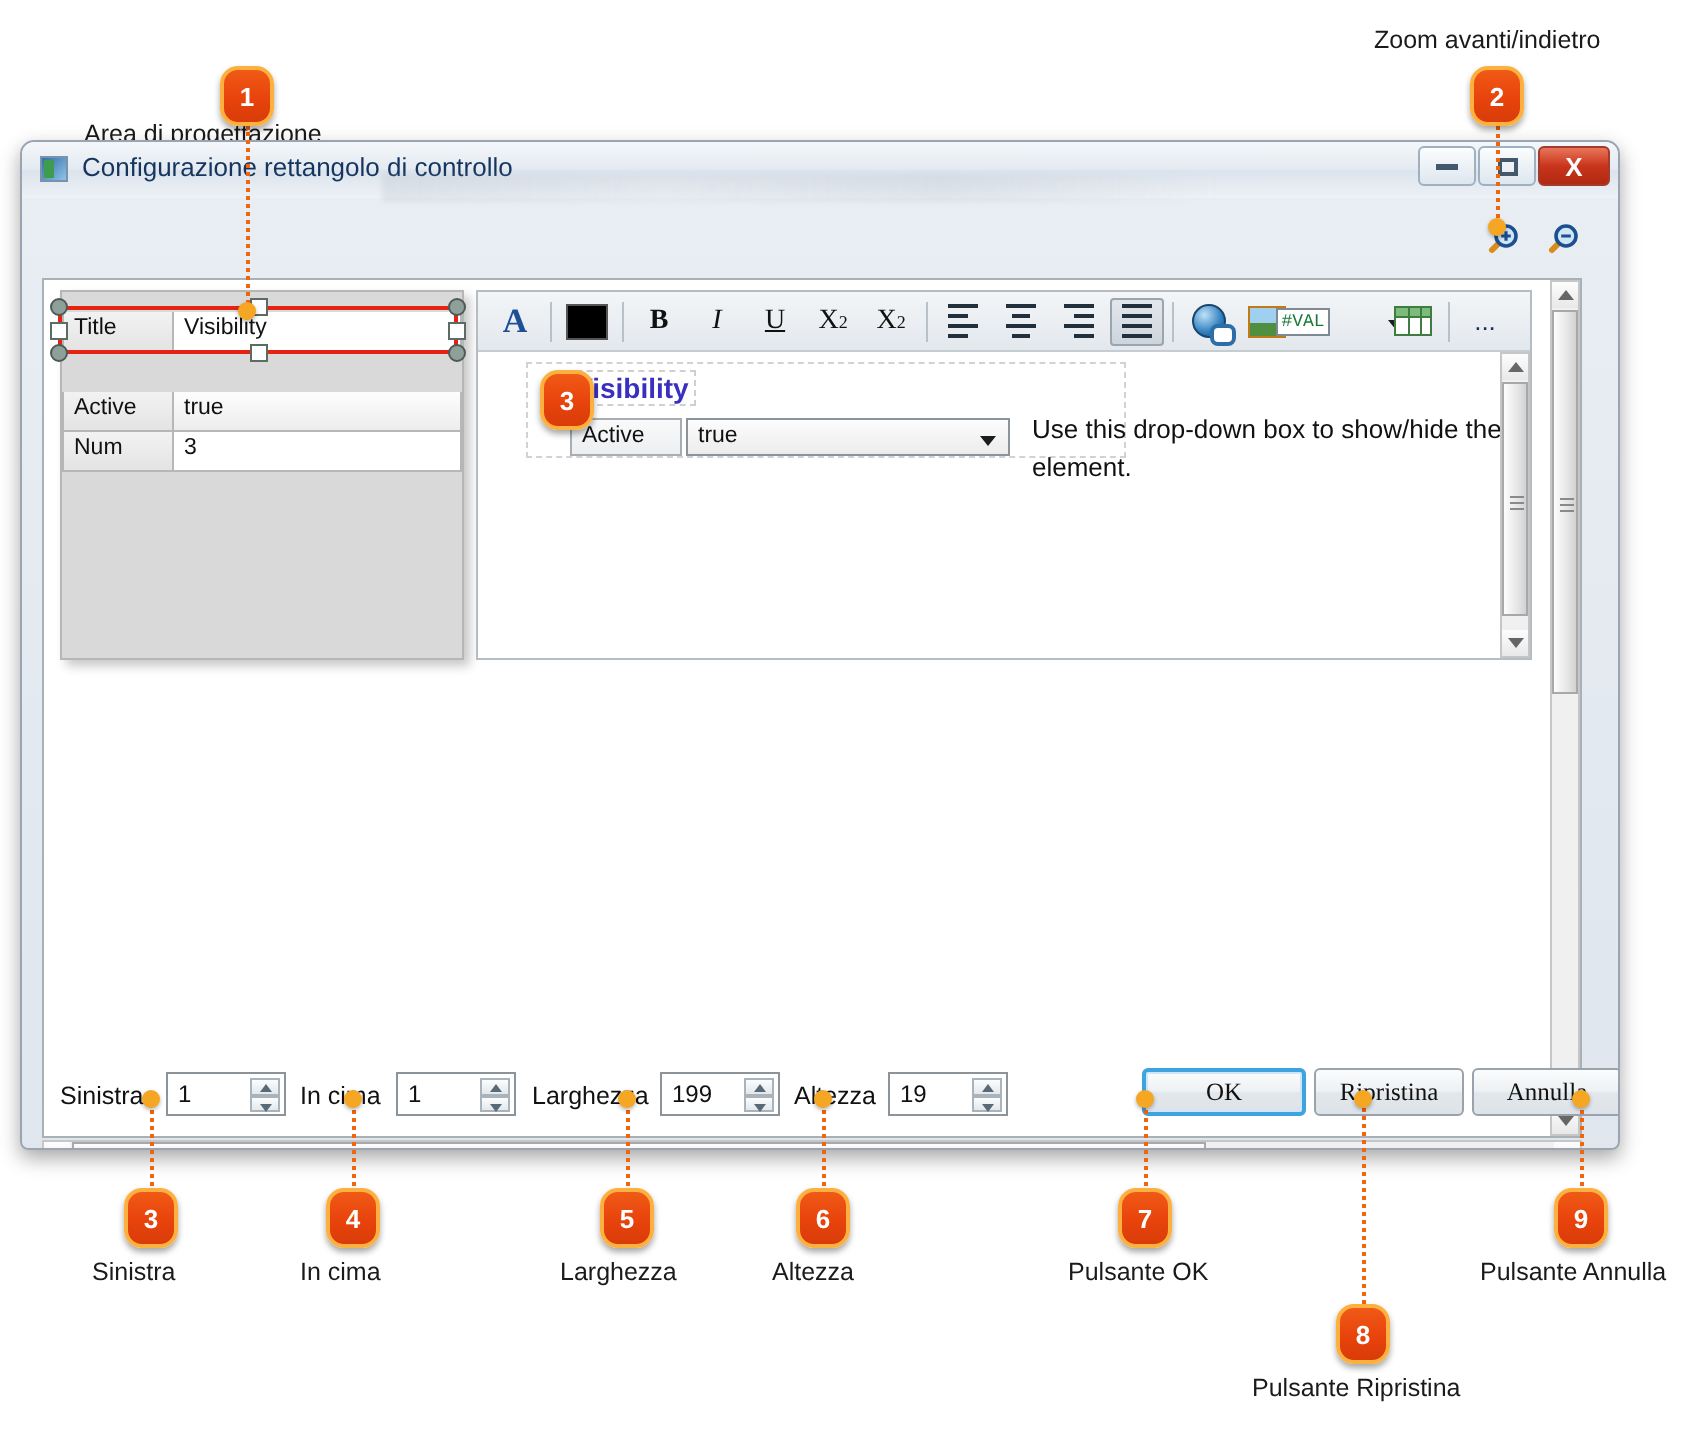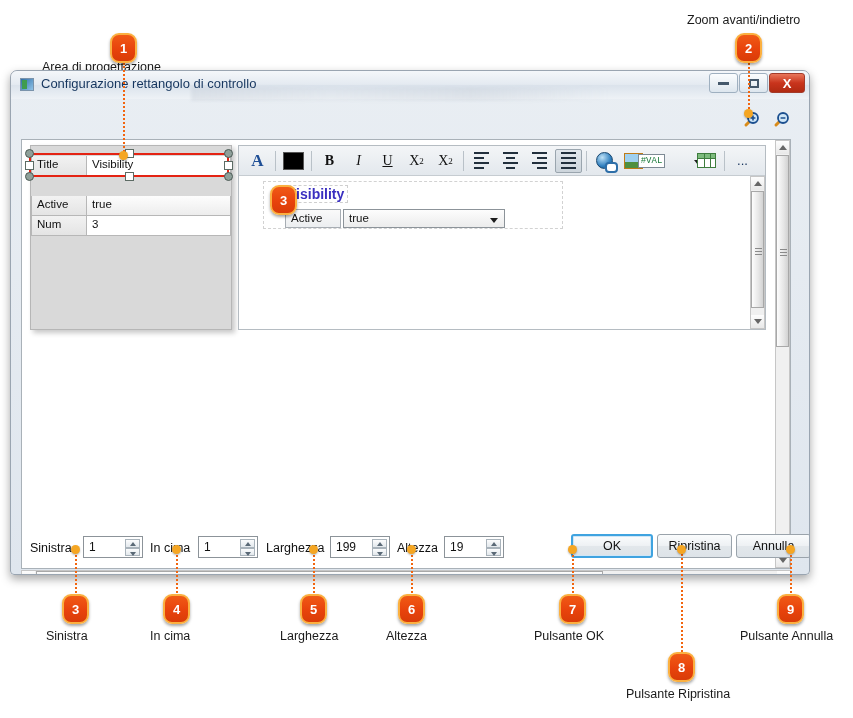--- a/index.html
+++ b/index.html
@@ -239,21 +239,21 @@
   .numbox .spin2 i{flex:1;border:1px solid #a9b3bb;background:linear-gradient(to bottom,#fbfcfd,#e3e8ec);
     box-sizing:border-box;position:relative;}
   .numbox .spin2 i:before{content:"";position:absolute;left:3.5px;top:2px;width:0;height:0;
     border-left:3px solid transparent;border-right:3px solid transparent;border-bottom:4px solid #5a6976;}
   .numbox .spin2 i:last-child:before{border-bottom:none;border-top:4px solid #5a6976;top:3px;}
 
   .btn{
     position:absolute;top:2px;height:24px;
     border:1px solid #9aa3ab;border-radius:3px;box-sizing:border-box;
     background:linear-gradient(to bottom,#fafcfd,#eef1f4 48%,#e2e7eb 52%,#dde3e8);
-    font-size:12.5px;color:#111;display:flex;align-items:center;justify-content:center;
+    font-size:12.5px;color:#111;display:flex;align-items:center;justify-content:center;font-family:Liberation Serif, serif;
   }
   .btn.default{border:2px solid #3fa3e0;box-shadow:0 0 0 1px #cfe6f6 inset;}
 </style>
 </head>
 <body>
 
 <div class="canvas">
 
   <div class="callout-label" style="left:42px;top:13px;margin-top:47px;">Area di progettazione</div>
   <div class="badge" style="left:110px;top:33px;">1</div>
@@ -405,20 +405,21 @@
           </div>
 
           <div class="rt-body">
             <div class="dash" style="left:24px;top:5px;width:300px;height:48px;"></div>
             <div class="vis-title">Visibility</div>
             <div class="active-lbl">Active</div>
             <div class="active-combo">
               <span>true</span>
               <span class="caret" style="right:6px;top:8px;"></span>
             </div>
+            <div class="hint">Use this drop-down box to show/hide the element.</div>
           </div>
 
           <div class="vscroll" style="right:0;top:30px;bottom:0;">
             <div class="arw up">
                 <span class="tri-u"></span>
               </div>
             <div class="vthumb" style="top:14px;height:117px;">
               <span class="grip">
                   <span></span>
                   <span></span>

